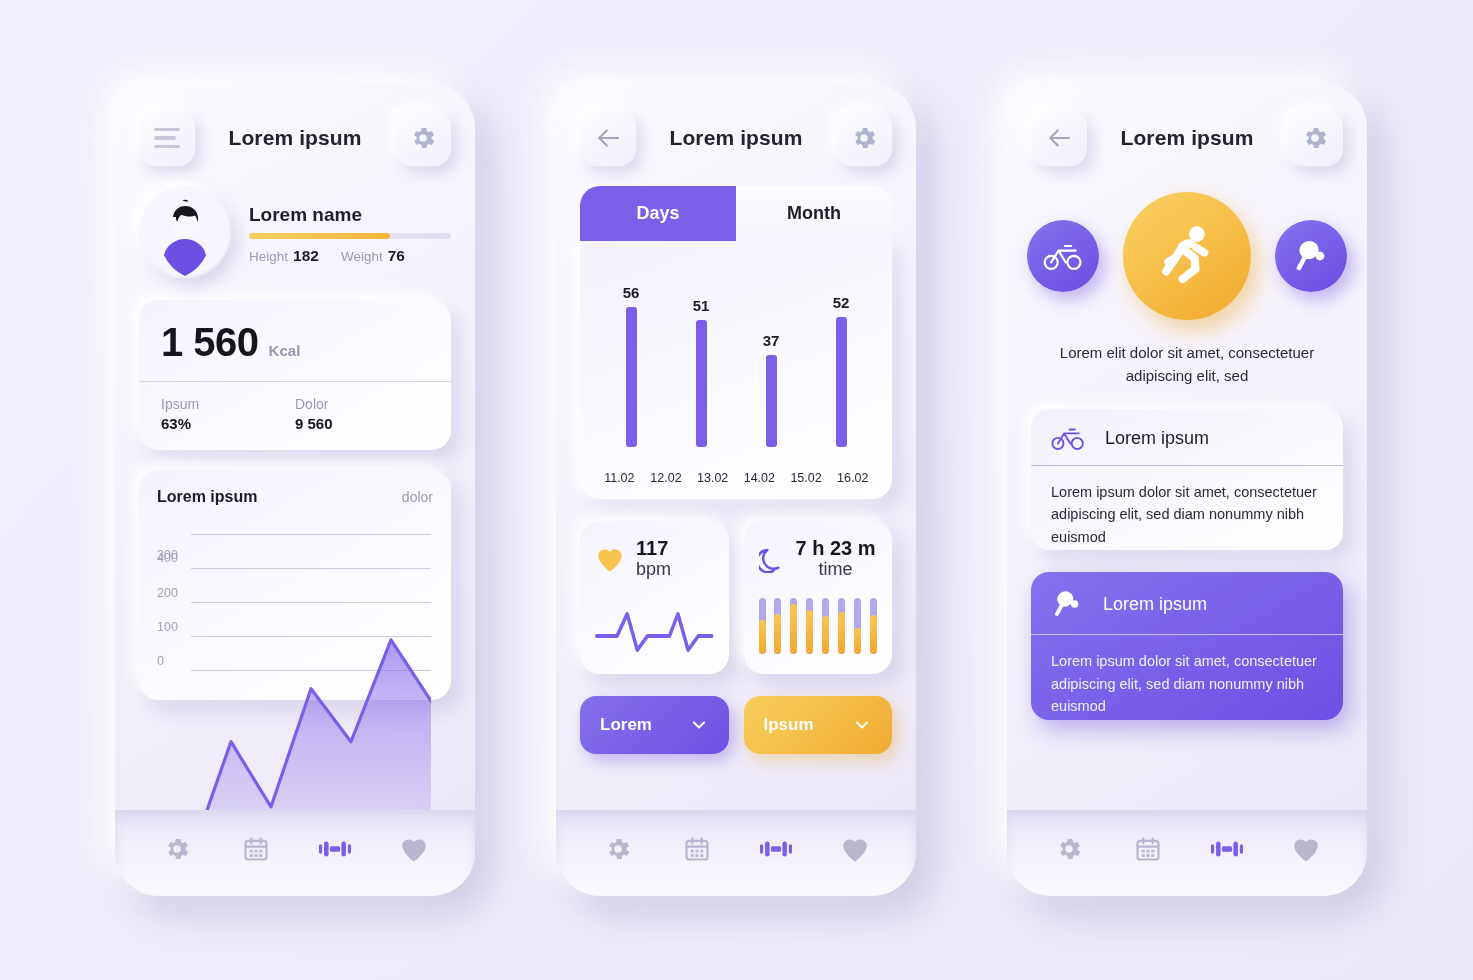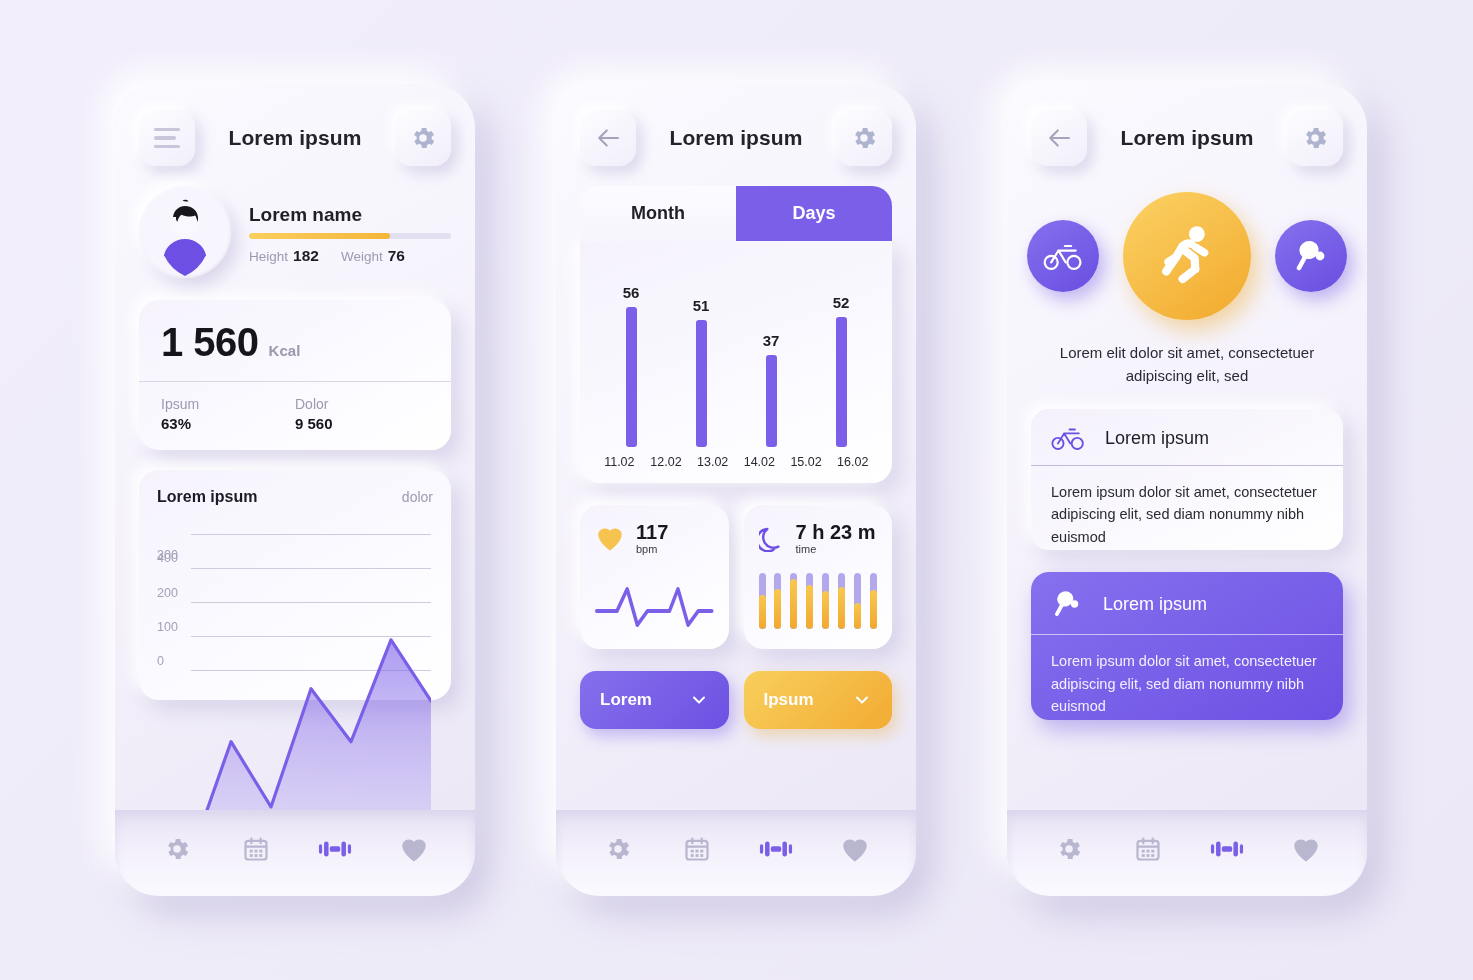--- a/index.html
+++ b/index.html
@@ -93,29 +93,29 @@
   .tab.idle { background:linear-gradient(180deg,#fcfbff,#f7f5fd); color:#201f27; }
 
   
   .bchart { border-radius:0 0 20px 20px; padding:16px 16px 14px;
     background: linear-gradient(160deg,#f5f2fc 0%,#fbfaff 60%,#ffffff 100%);
     box-shadow: -7px 0 14px rgba(255,255,255,.9), 9px 10px 20px rgba(166,157,203,.3);}
   .bcols { display:flex; align-items:flex-end; justify-content:space-between; height:190px; }
   .bcol { flex:1 1 0; display:flex; flex-direction:column; align-items:center; height:100%; justify-content:flex-end;}
   .bval { font-size:15px; font-weight:bold; color:#1d1c24; margin-bottom:6px; }
   .bbar { width:11px; border-radius:3px; background:#7b5fe8; }
-  .bdates { display:flex; justify-content:space-between; margin-top:8px; }
+  .bdates { display:flex; justify-content:space-between; margin-top:24px; }
   .bdate { flex:1 1 0; text-align:center; font-size:12.5px; color:#2a2932; }
 
   
   .pair { display:flex; gap:15px; margin-top:22px; }
   .scard { flex:1 1 0; padding:16px 15px 14px; border-radius:20px; }
   .srow { display:flex; align-items:center; gap:11px; }
   .snum { font-size:20px; font-weight:bold; color:#18171f; line-height:1.12; }
-  .sunit { font-size:11px; color:#3a3944; }
+  .sunit { font-size:18px; color:#3a3944;text-align:center; }
   .sgraph { height:66px; margin-top:14px; position:relative; }
   .sleepbars { display:flex; justify-content:space-between; align-items:flex-end; height:56px; margin-top:18px;}
   .sb { width:7px; border-radius:4px; background:#b3a8ec; position:relative; overflow:hidden; }
   .sb i { position:absolute; left:0; right:0; bottom:0; background:linear-gradient(180deg,#f9c74f,#f0a92e); border-radius:4px; }
 
   
   .dds { display:flex; gap:15px; margin-top:22px; }
   .dd { flex:1 1 0; height:58px; border-radius:16px; display:flex; align-items:center;
         justify-content:space-between; padding:0 20px; color:#fff; font-weight:bold; font-size:17px;}
   .dd.purple { background:linear-gradient(135deg,#8670ec,#6d50e3);
@@ -301,22 +301,22 @@
         </div>
         <div class="hdr-title">Lorem ipsum</div>
         <div class="sqbtn">
           <svg width="28" height="28" viewBox="0 0 24 24">
             <path fill="#aeb4cf" d="M19.4 13a7.6 7.6 0 000-2l2-1.6-2-3.4-2.4 1a7.5 7.5 0 00-1.7-1l-.4-2.6h-4l-.4 2.6a7.5 7.5 0 00-1.7 1l-2.4-1-2 3.4L6.6 11a7.6 7.6 0 000 2l-2 1.6 2 3.4 2.4-1c.5.4 1.1.7 1.7 1l.4 2.6h4l.4-2.6c.6-.3 1.2-.6 1.7-1l2.4 1 2-3.4-2-1.6zM12 15.2A3.2 3.2 0 1112 8.8a3.2 3.2 0 010 6.4z"></path>
           </svg>
         </div>
       </div>
 
       <div class="tabs">
+        <div class="tab active">Days</div>
         <div class="tab idle">Month</div>
-        <div class="tab active">Days</div>
       </div>
       <div class="bchart">
         <div class="bcols" id="barCols">
             <div class="bcol">
               <div class="bval">56</div>
               <div class="bbar" style="height: 140px;"></div>
             </div>
             <div class="bcol">
               <div class="bval">51</div>
               <div class="bbar" style="height: 127.5px;"></div>

